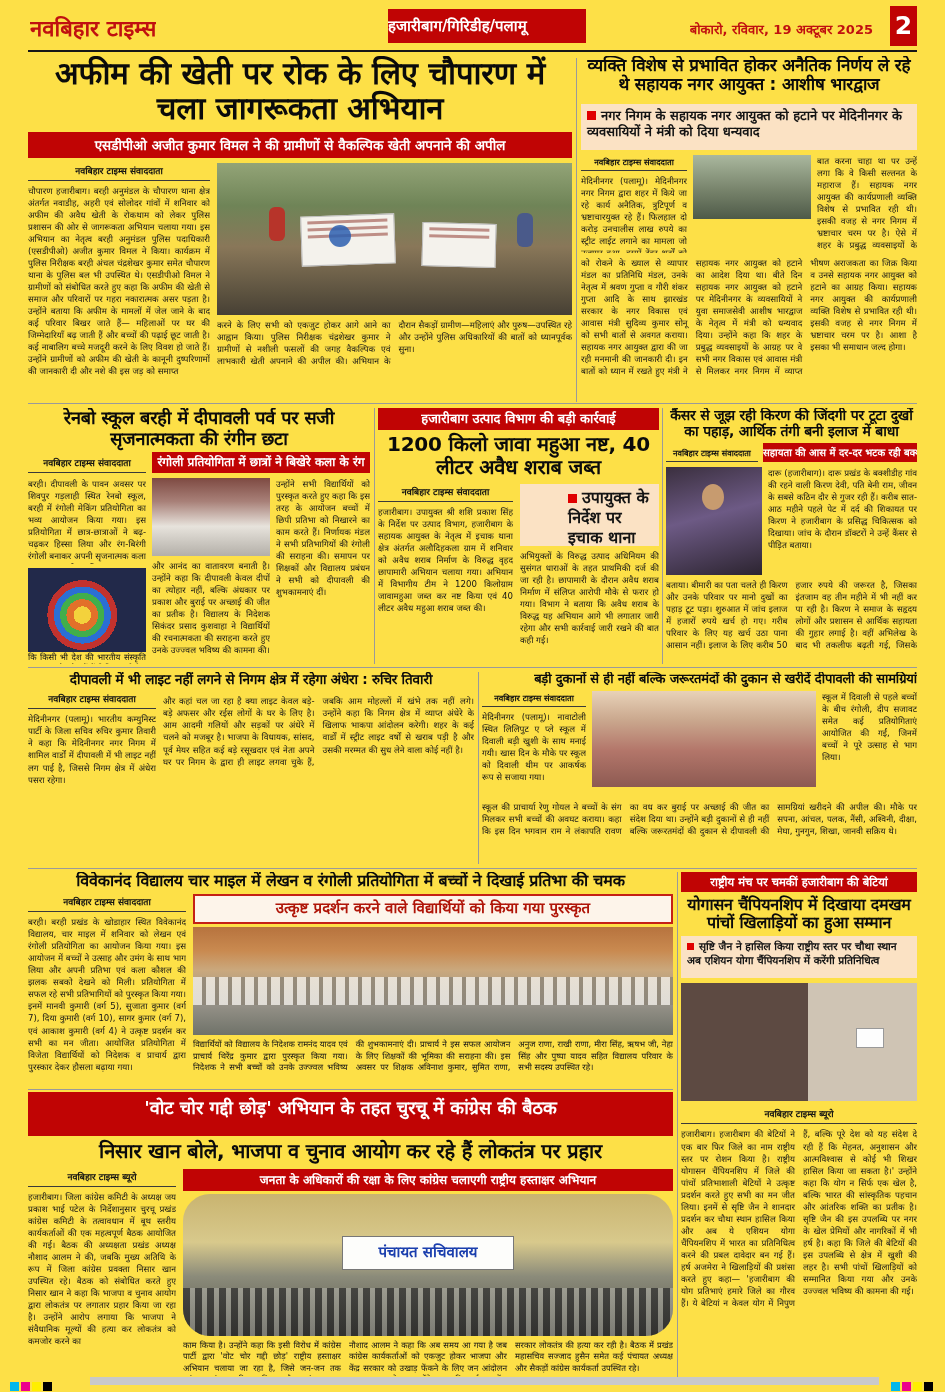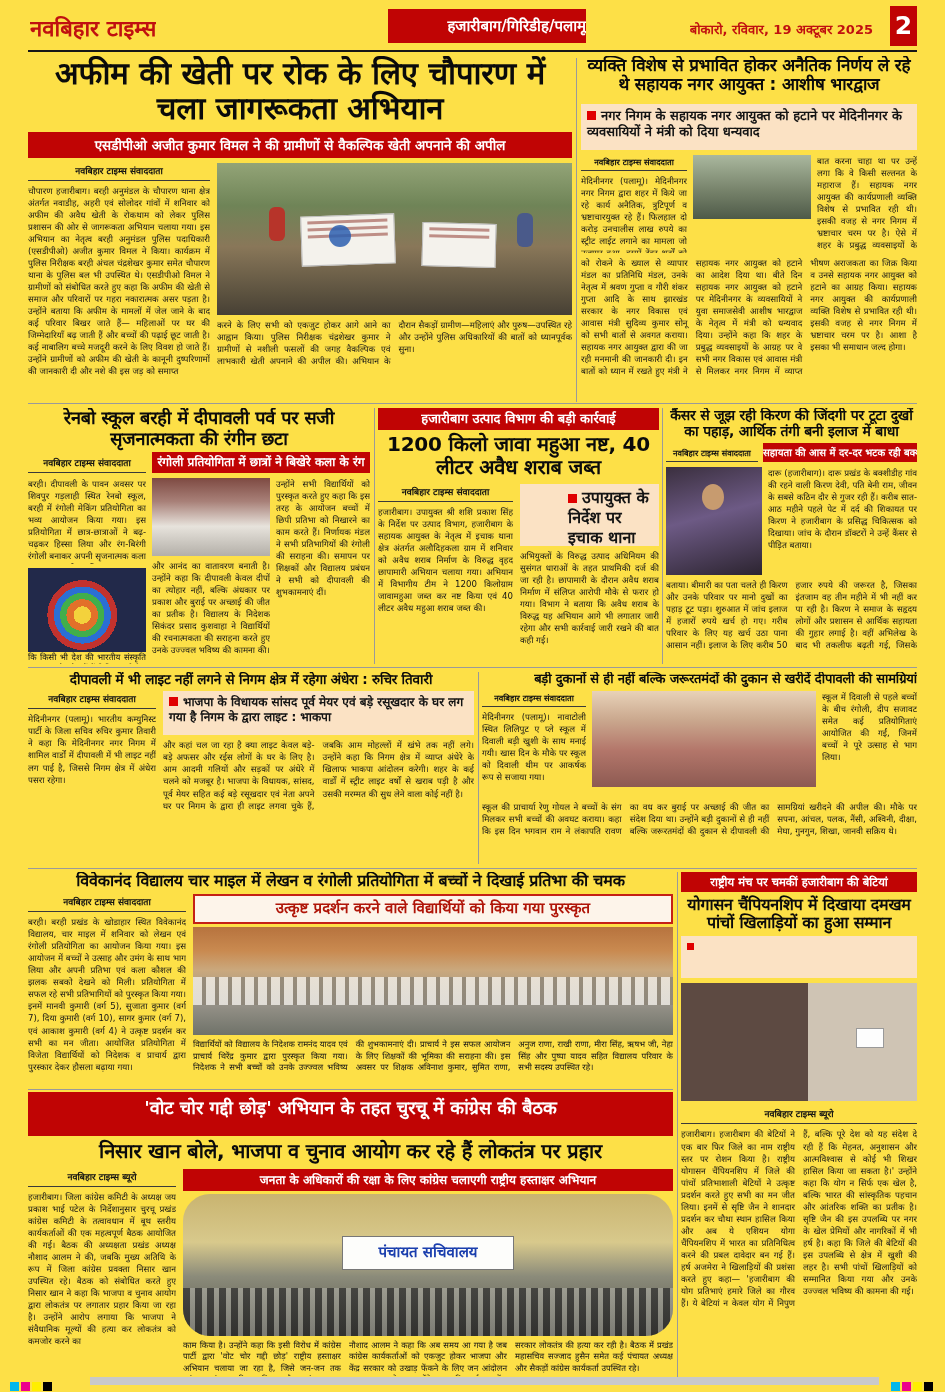--- a/index.html
+++ b/index.html
@@ -1,21 +1,21 @@
 <!DOCTYPE html>
 <html><head>
 <meta charset="utf-8">
 <style>
   html,body{margin:0;padding:0;background:#e9e9e9;}
   #page{position:relative;width:945px;height:1392px;background:#fde047;margin:0 auto;
         font-family:"DejaVu Sans",sans-serif;color:#111;overflow:hidden;}
   .abs{position:absolute;overflow:hidden;}
   
   .paper-name{font-size:22px;font-weight:800;color:#c01010;border-bottom:2px solid #1a1a1a;padding-bottom:2px;}
-  .edition-box{background:#c00404;color:#fff;font-weight:800;font-size:15px;text-align:right;line-height:34px;white-space:nowrap;}
+  .edition-box{background:#c00404;color:#fff;font-weight:800;font-size:15px;text-align:left;line-height:34px;white-space:nowrap;}
   .dateline{color:#c01010;font-weight:800;font-size:13px;white-space:nowrap;}
   .pagenum-box{background:#c00404;color:#fff;font-weight:800;font-size:25px;text-align:center;line-height:40px;}
   .hline{position:absolute;background:#161616;}
   .rule{position:absolute;background:#9a9a9a;}
   
   .hl{font-weight:800;color:#0b0b0b;text-align:center;line-height:1.14;letter-spacing:-0.2px;}
   .hl-nowrap{white-space:nowrap;}
   .redband{background:#c00404;color:#fff;font-weight:800;text-align:center;white-space:nowrap;overflow:hidden;}
   .peachbox{background:#fbe2c4;color:#141414;font-weight:800;padding:4px 6px;line-height:1.25;}
   .bullet{display:inline-block;width:9px;height:9px;background:#e00000;margin-right:5px;}
@@ -170,23 +170,20 @@
   </div>
 
   <div class="abs" style="left:28px;top:672px;width:446px;height:192px;">
     <div class="hl hl-nowrap" style="font-size:13.5px;">दीपावली में भी लाइट नहीं लगने से निगम क्षेत्र में रहेगा अंधेरा : रुचिर तिवारी</div>
     <div style="display:flex;margin-top:4px;">
       <div style="width:128px;flex:none;">
         <div class="byline">नवबिहार टाइम्स संवाददाता</div>
         <div class="body" style="height:140px;overflow:hidden;">मेदिनीनगर (पलामू)। भारतीय कम्युनिस्ट पार्टी के जिला सचिव रुचिर कुमार तिवारी ने कहा कि मेदिनीनगर नगर निगम में शामिल वार्डों में दीपावली में भी लाइट नहीं लग पाई है, जिससे निगम क्षेत्र में अंधेरा पसरा रहेगा।</div>
       </div>
       <div style="flex:1;margin-left:7px;">
-        <div class="peachbox" style="font-size:12px;height:36px;overflow:hidden;">
-          <span class="bullet"></span><span>भाजपा के विधायक सांसद पूर्व मेयर एवं बड़े रसूखदार के घर लग गया है निगम के द्वारा लाइट : भाकपा</span>
-        </div>
         <div class="body cols2" style="margin-top:4px;height:116px;overflow:hidden;">और कहां चल जा रहा है क्या लाइट केवल बड़े-बड़े अफसर और रईस लोगों के घर के लिए है। आम आदमी गलियों और सड़कों पर अंधेरे में चलने को मजबूर है। भाजपा के विधायक, सांसद, पूर्व मेयर सहित कई बड़े रसूखदार एवं नेता अपने घर पर निगम के द्वारा ही लाइट लगवा चुके हैं, जबकि आम मोहल्लों में खंभे तक नहीं लगे। उन्होंने कहा कि निगम क्षेत्र में व्याप्त अंधेरे के खिलाफ भाकपा आंदोलन करेगी। शहर के कई वार्डों में स्ट्रीट लाइट वर्षों से खराब पड़ी है और उसकी मरम्मत की सुध लेने वाला कोई नहीं है।</div>
       </div>
     </div>
   </div>
 
   <div class="abs" style="left:482px;top:672px;width:435px;height:192px;">
     <div class="hl hl-nowrap" style="font-size:13px;text-align:right;">बड़ी दुकानों से ही नहीं बल्कि जरूरतमंदों की दुकान से खरीदें दीपावली की सामग्रियां</div>
     <div style="display:flex;margin-top:4px;">
       <div style="width:104px;flex:none;">
         <div class="byline" style="font-size:8.2px;">नवबिहार टाइम्स संवाददाता</div>
@@ -212,21 +209,21 @@
         </div>
         <div class="cap cols3" style="margin-top:4px;height:46px;overflow:hidden;">विद्यार्थियों को विद्यालय के निदेशक रामनंद यादव एवं प्राचार्य थिरेंद्र कुमार द्वारा पुरस्कृत किया गया। निदेशक ने सभी बच्चों को उनके उज्ज्वल भविष्य की शुभकामनाएं दी। प्राचार्य ने इस सफल आयोजन के लिए शिक्षकों की भूमिका की सराहना की। इस अवसर पर शिक्षक अविनाश कुमार, सुमित राणा, अनुज राणा, राखी राणा, मीरा सिंह, ऋषभ जी, नेहा सिंह और पुष्पा यादव सहित विद्यालय परिवार के सभी सदस्य उपस्थित रहे।</div>
       </div>
     </div>
   </div>
 
   <div class="abs" style="left:681px;top:872px;width:236px;height:512px;">
     <div class="redband" style="height:20px;line-height:20px;font-size:11.5px;">राष्ट्रीय मंच पर चमकीं हजारीबाग की बेटियां</div>
     <div class="hl" style="font-size:16px;margin-top:4px;">योगासन चैंपियनशिप में दिखाया दमखम पांचों खिलाड़ियों का हुआ सम्मान</div>
     <div class="peachbox" style="font-size:10.5px;height:34px;overflow:hidden;margin-top:4px;">
-      <span class="bullet" style="width:7px;height:7px;"></span>
+      <span class="bullet" style="width:7px;height:7px;"></span><span>सृष्टि जैन ने हासिल किया राष्ट्रीय स्तर पर चौथा स्थान अब एशियन योगा चैंपियनशिप में करेंगी प्रतिनिधित्व</span>
     </div>
     <div class="photo ph-yoga" style="width:100%;height:118px;margin-top:5px;">
       <div class="cert"></div>
     </div>
     <div class="byline" style="margin-top:5px;">नवबिहार टाइम्स ब्यूरो</div>
     <div class="body cols2" style="height:242px;overflow:hidden;">हजारीबाग। हजारीबाग की बेटियों ने एक बार फिर जिले का नाम राष्ट्रीय स्तर पर रोशन किया है। राष्ट्रीय योगासन चैंपियनशिप में जिले की पांचों प्रतिभाशाली बेटियों ने उत्कृष्ट प्रदर्शन करते हुए सभी का मन जीत लिया। इनमें से सृष्टि जैन ने शानदार प्रदर्शन कर चौथा स्थान हासिल किया और अब ये एशियन योगा चैंपियनशिप में भारत का प्रतिनिधित्व करने की प्रबल दावेदार बन गई हैं। हर्ष अजमेरा ने खिलाड़ियों की प्रशंसा करते हुए कहा— 'हजारीबाग की योग प्रतिभाएं हमारे जिले का गौरव हैं। ये बेटियां न केवल योग में निपुण हैं, बल्कि पूरे देश को यह संदेश दे रही हैं कि मेहनत, अनुशासन और आत्मविश्वास से कोई भी शिखर हासिल किया जा सकता है।' उन्होंने कहा कि योग न सिर्फ एक खेल है, बल्कि भारत की सांस्कृतिक पहचान और आंतरिक शक्ति का प्रतीक है। सृष्टि जैन की इस उपलब्धि पर नगर के खेल प्रेमियों और नागरिकों में भी हर्ष है। कहा कि जिले की बेटियों की इस उपलब्धि से क्षेत्र में खुशी की लहर है। सभी पांचों खिलाड़ियों को सम्मानित किया गया और उनके उज्ज्वल भविष्य की कामना की गई।</div>
   </div>
 
   <div class="abs" style="left:28px;top:1092px;width:645px;height:284px;">
     <div class="redband" style="height:44px;line-height:32px;font-size:18px;">'वोट चोर गद्दी छोड़' अभियान के तहत चुरचू में कांग्रेस की बैठक</div>

